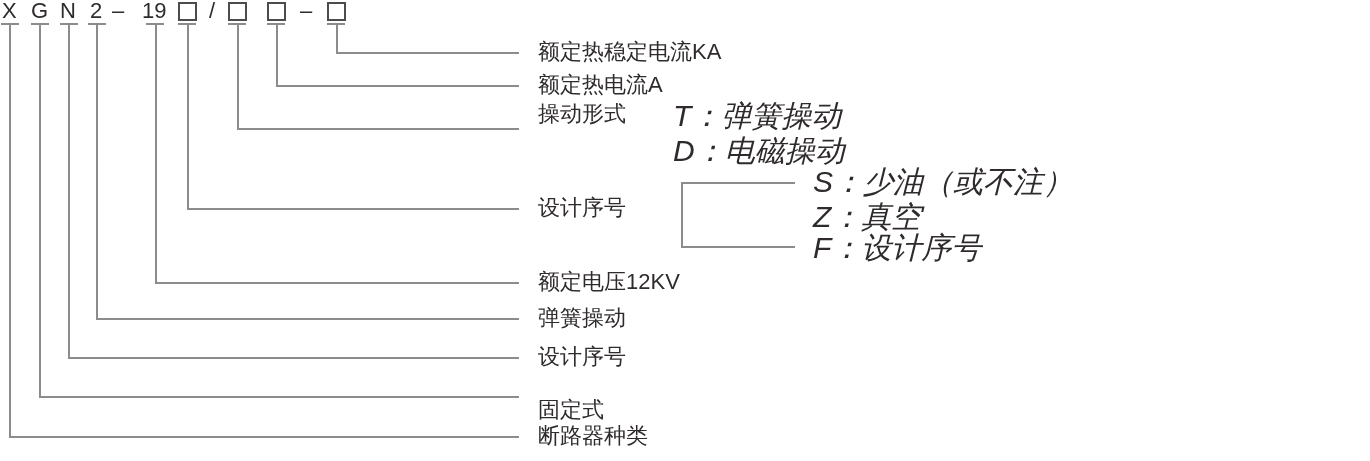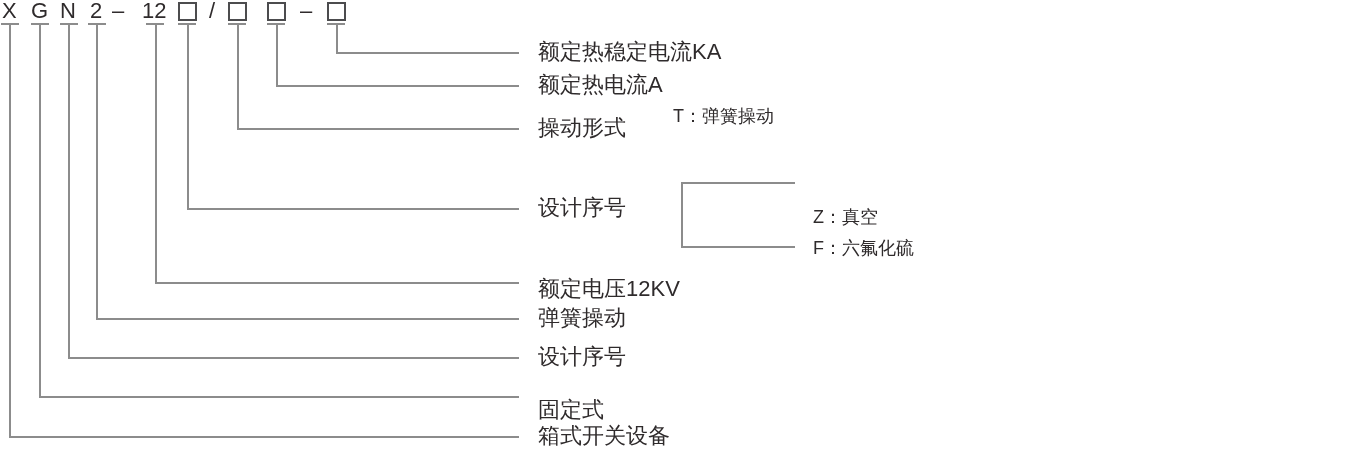--- a/index.html
+++ b/index.html
@@ -56,37 +56,38 @@
   .lbl {
     position: absolute;
     left: 538px;
     font-size: 22px;
     line-height: 26px;
     white-space: nowrap;
     color: #2f2b2c;
   }
   .sub {
     position: absolute;
-    font-size: 18px;
+    font-size: 30px;
     line-height: 26px;
     white-space: nowrap;
     color: #2f2b2c;
+    font-style: italic;
   }
 </style>
 </head>
 <body>
 
 <div class="canvas">
 
   <span class="ch" style="left:2px">X</span>
   <span class="ch" style="left:31px">G</span>
   <span class="ch" style="left:60px">N</span>
   <span class="ch" style="left:90px">2</span>
   <span class="ch" style="left:112px">–</span>
-  <span class="ch" style="left:142px">12</span>
+  <span class="ch" style="left:142px">19</span>
   <div class="pbox" style="left:178px"></div>
   <span class="ch" style="left:209px">/</span>
   <div class="pbox" style="left:228px"></div>
   <div class="pbox" style="left:267px"></div>
   <span class="ch" style="left:300px">–</span>
   <div class="pbox" style="left:327px"></div>
 
   <div class="tick" style="left:1px"></div>
   <div class="tick" style="left:31px"></div>
   <div class="tick" style="left:60px"></div>
@@ -119,30 +120,32 @@
   <div class="hline" style="left:68px; top:357px; width:451px;"></div>
 
   <div class="vline" style="left:39px; top:23px; height:375px;"></div>
   <div class="hline" style="left:39px; top:396px; width:480px;"></div>
 
   <div class="vline" style="left:9px; top:23px; height:415px;"></div>
   <div class="hline" style="left:9px; top:436px; width:510px;"></div>
 
   <div class="lbl" style="top:39px">额定热稳定电流KA</div>
   <div class="lbl" style="top:72px">额定热电流A</div>
-  <div class="lbl" style="top:115px">操动形式</div>
+  <div class="lbl" style="top:101px">操动形式</div>
   <div class="lbl" style="top:195px">设计序号</div>
-  <div class="lbl" style="top:276px">额定电压12KV</div>
+  <div class="lbl" style="top:269px">额定电压12KV</div>
   <div class="lbl" style="top:305px">弹簧操动</div>
   <div class="lbl" style="top:344px">设计序号</div>
   <div class="lbl" style="top:397px">固定式</div>
-  <div class="lbl" style="top:423px">箱式开关设备</div>
+  <div class="lbl" style="top:423px">断路器种类</div>
 
   <div class="sub" style="left:673px; top:103px">T：弹簧操动</div>
+  <div class="sub" style="left:673px; top:138px">D：电磁操动</div>
 
   <div class="vline" style="left:681px; top:182px; height:66px;"></div>
   <div class="hline" style="left:681px; top:182px; width:114px;"></div>
   <div class="hline" style="left:681px; top:246px; width:114px;"></div>
 
+  <div class="sub" style="left:813px; top:169px">S：少油（或不注）</div>
   <div class="sub" style="left:813px; top:204px">Z：真空</div>
-  <div class="sub" style="left:813px; top:235px">F：六氟化硫</div>
+  <div class="sub" style="left:813px; top:235px">F：设计序号</div>
 
 </div>
 
 </body></html>

